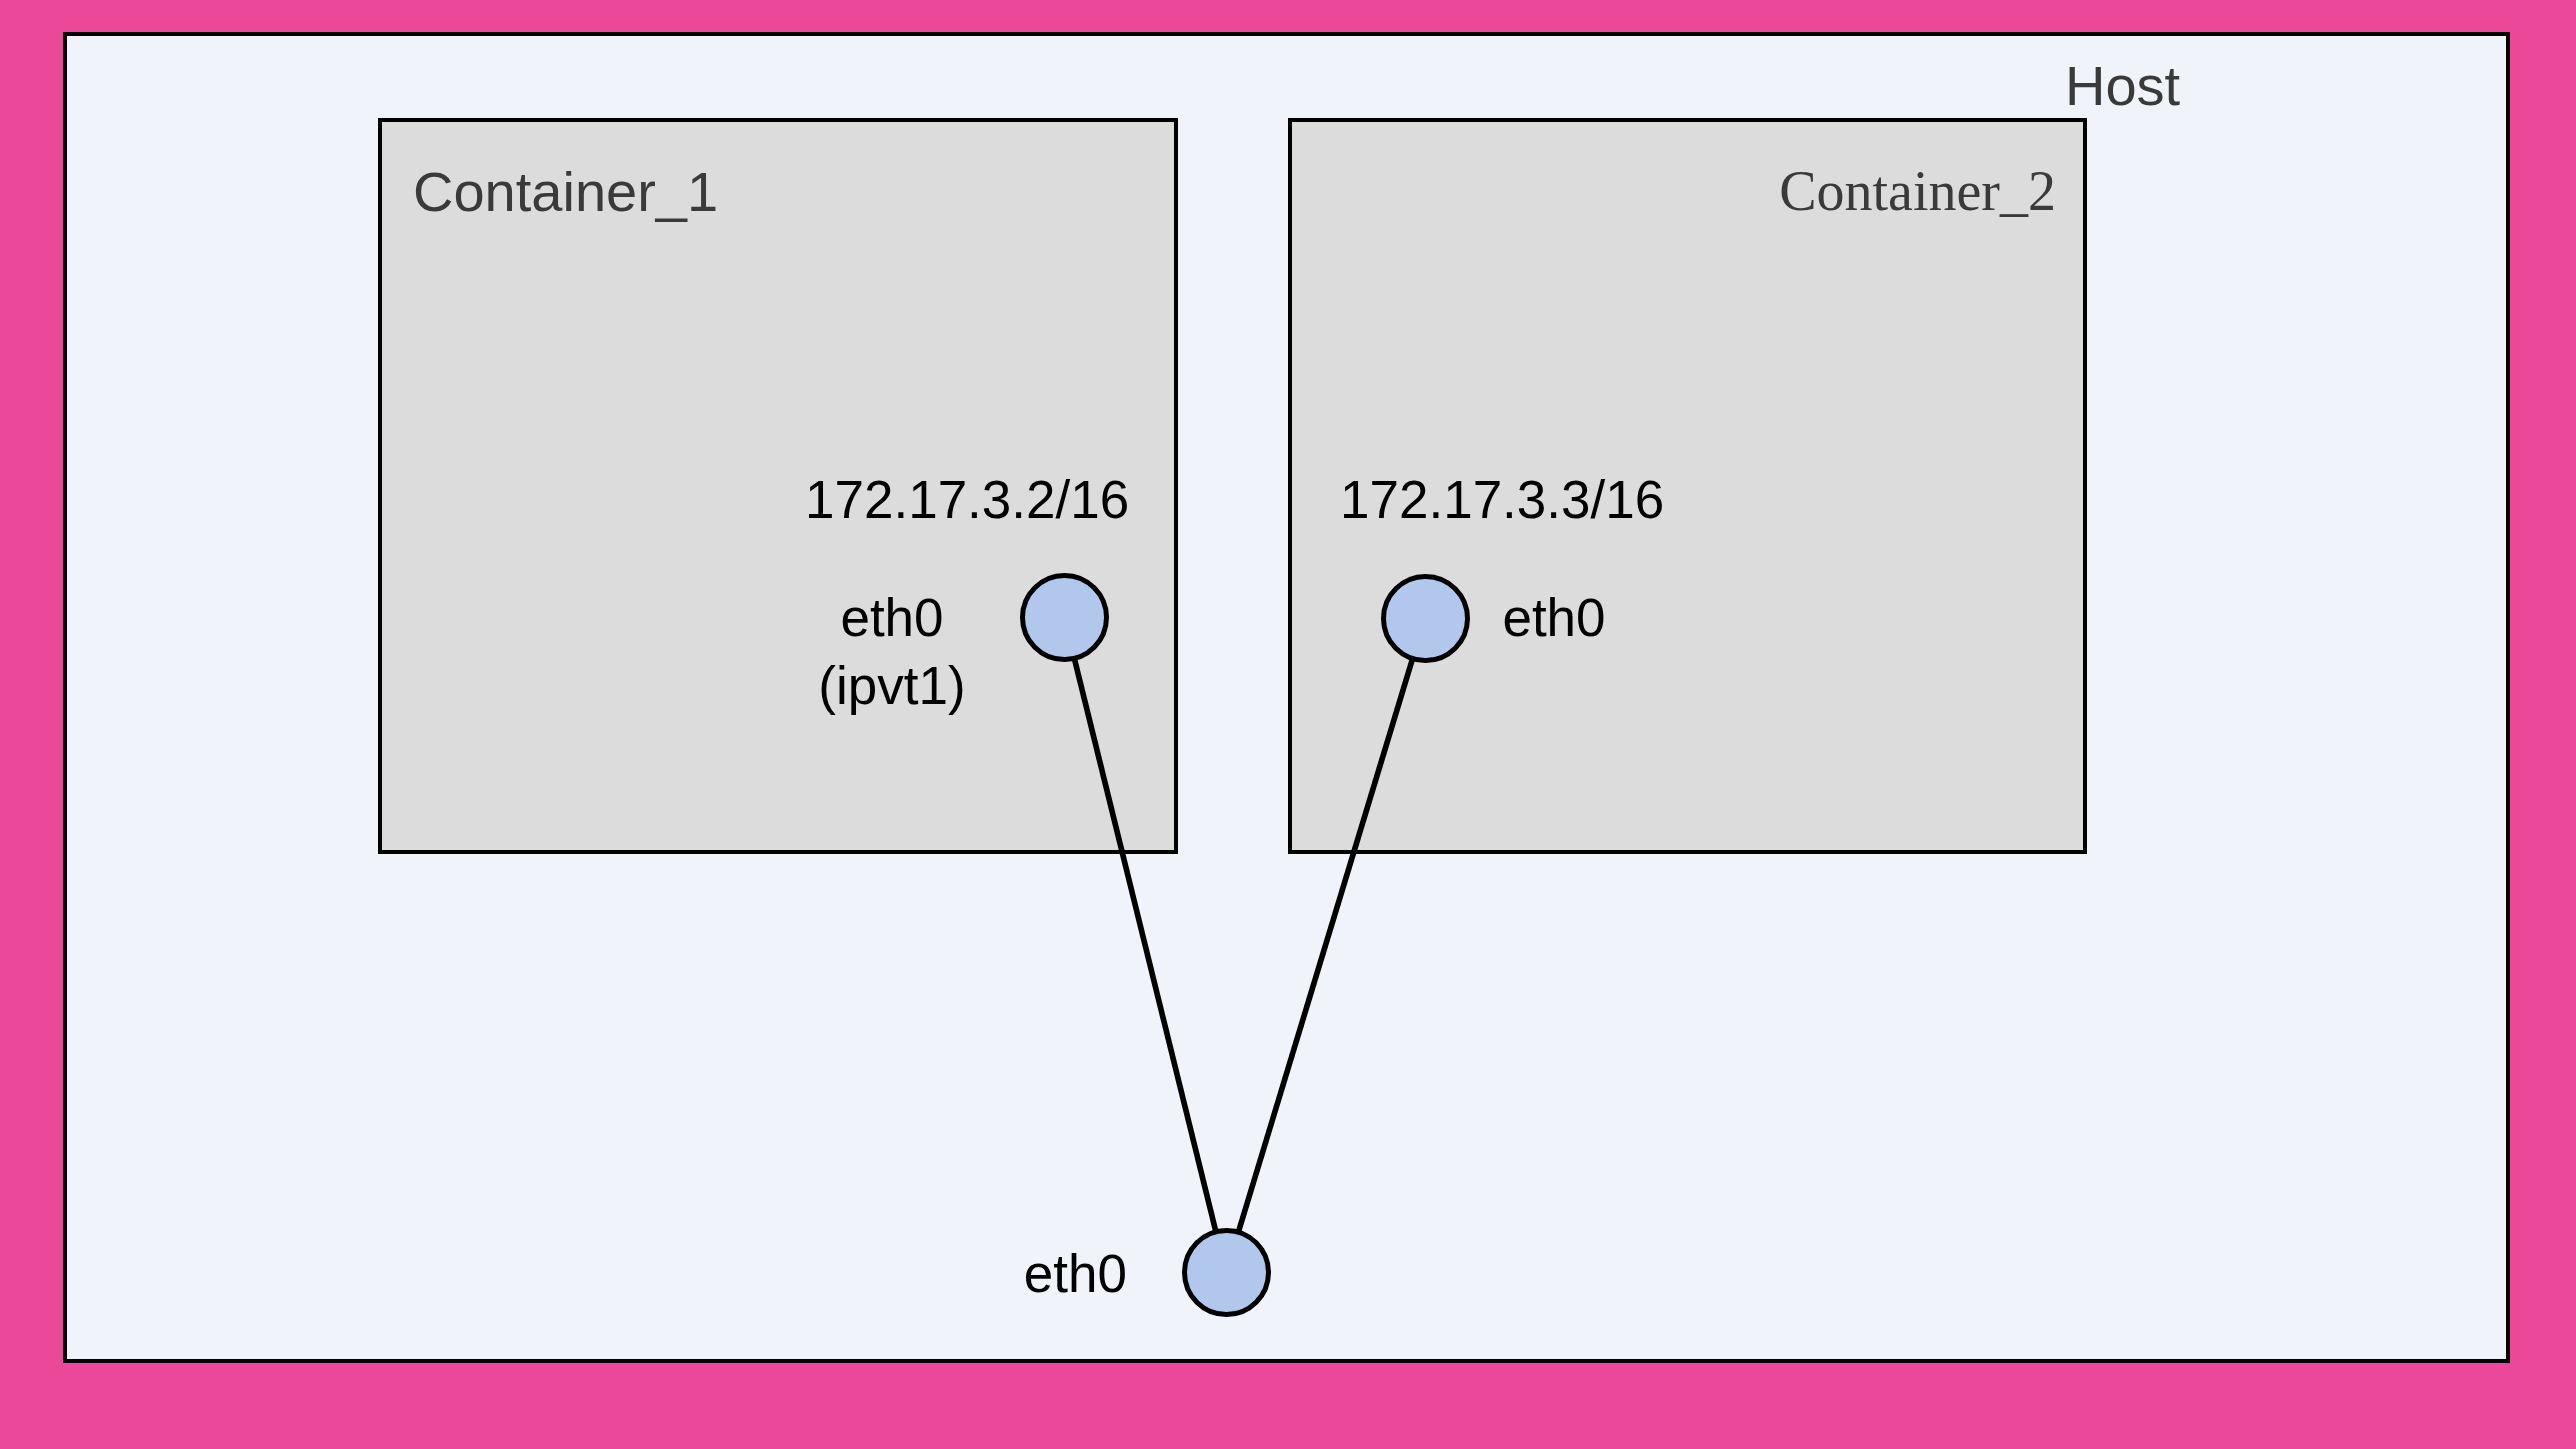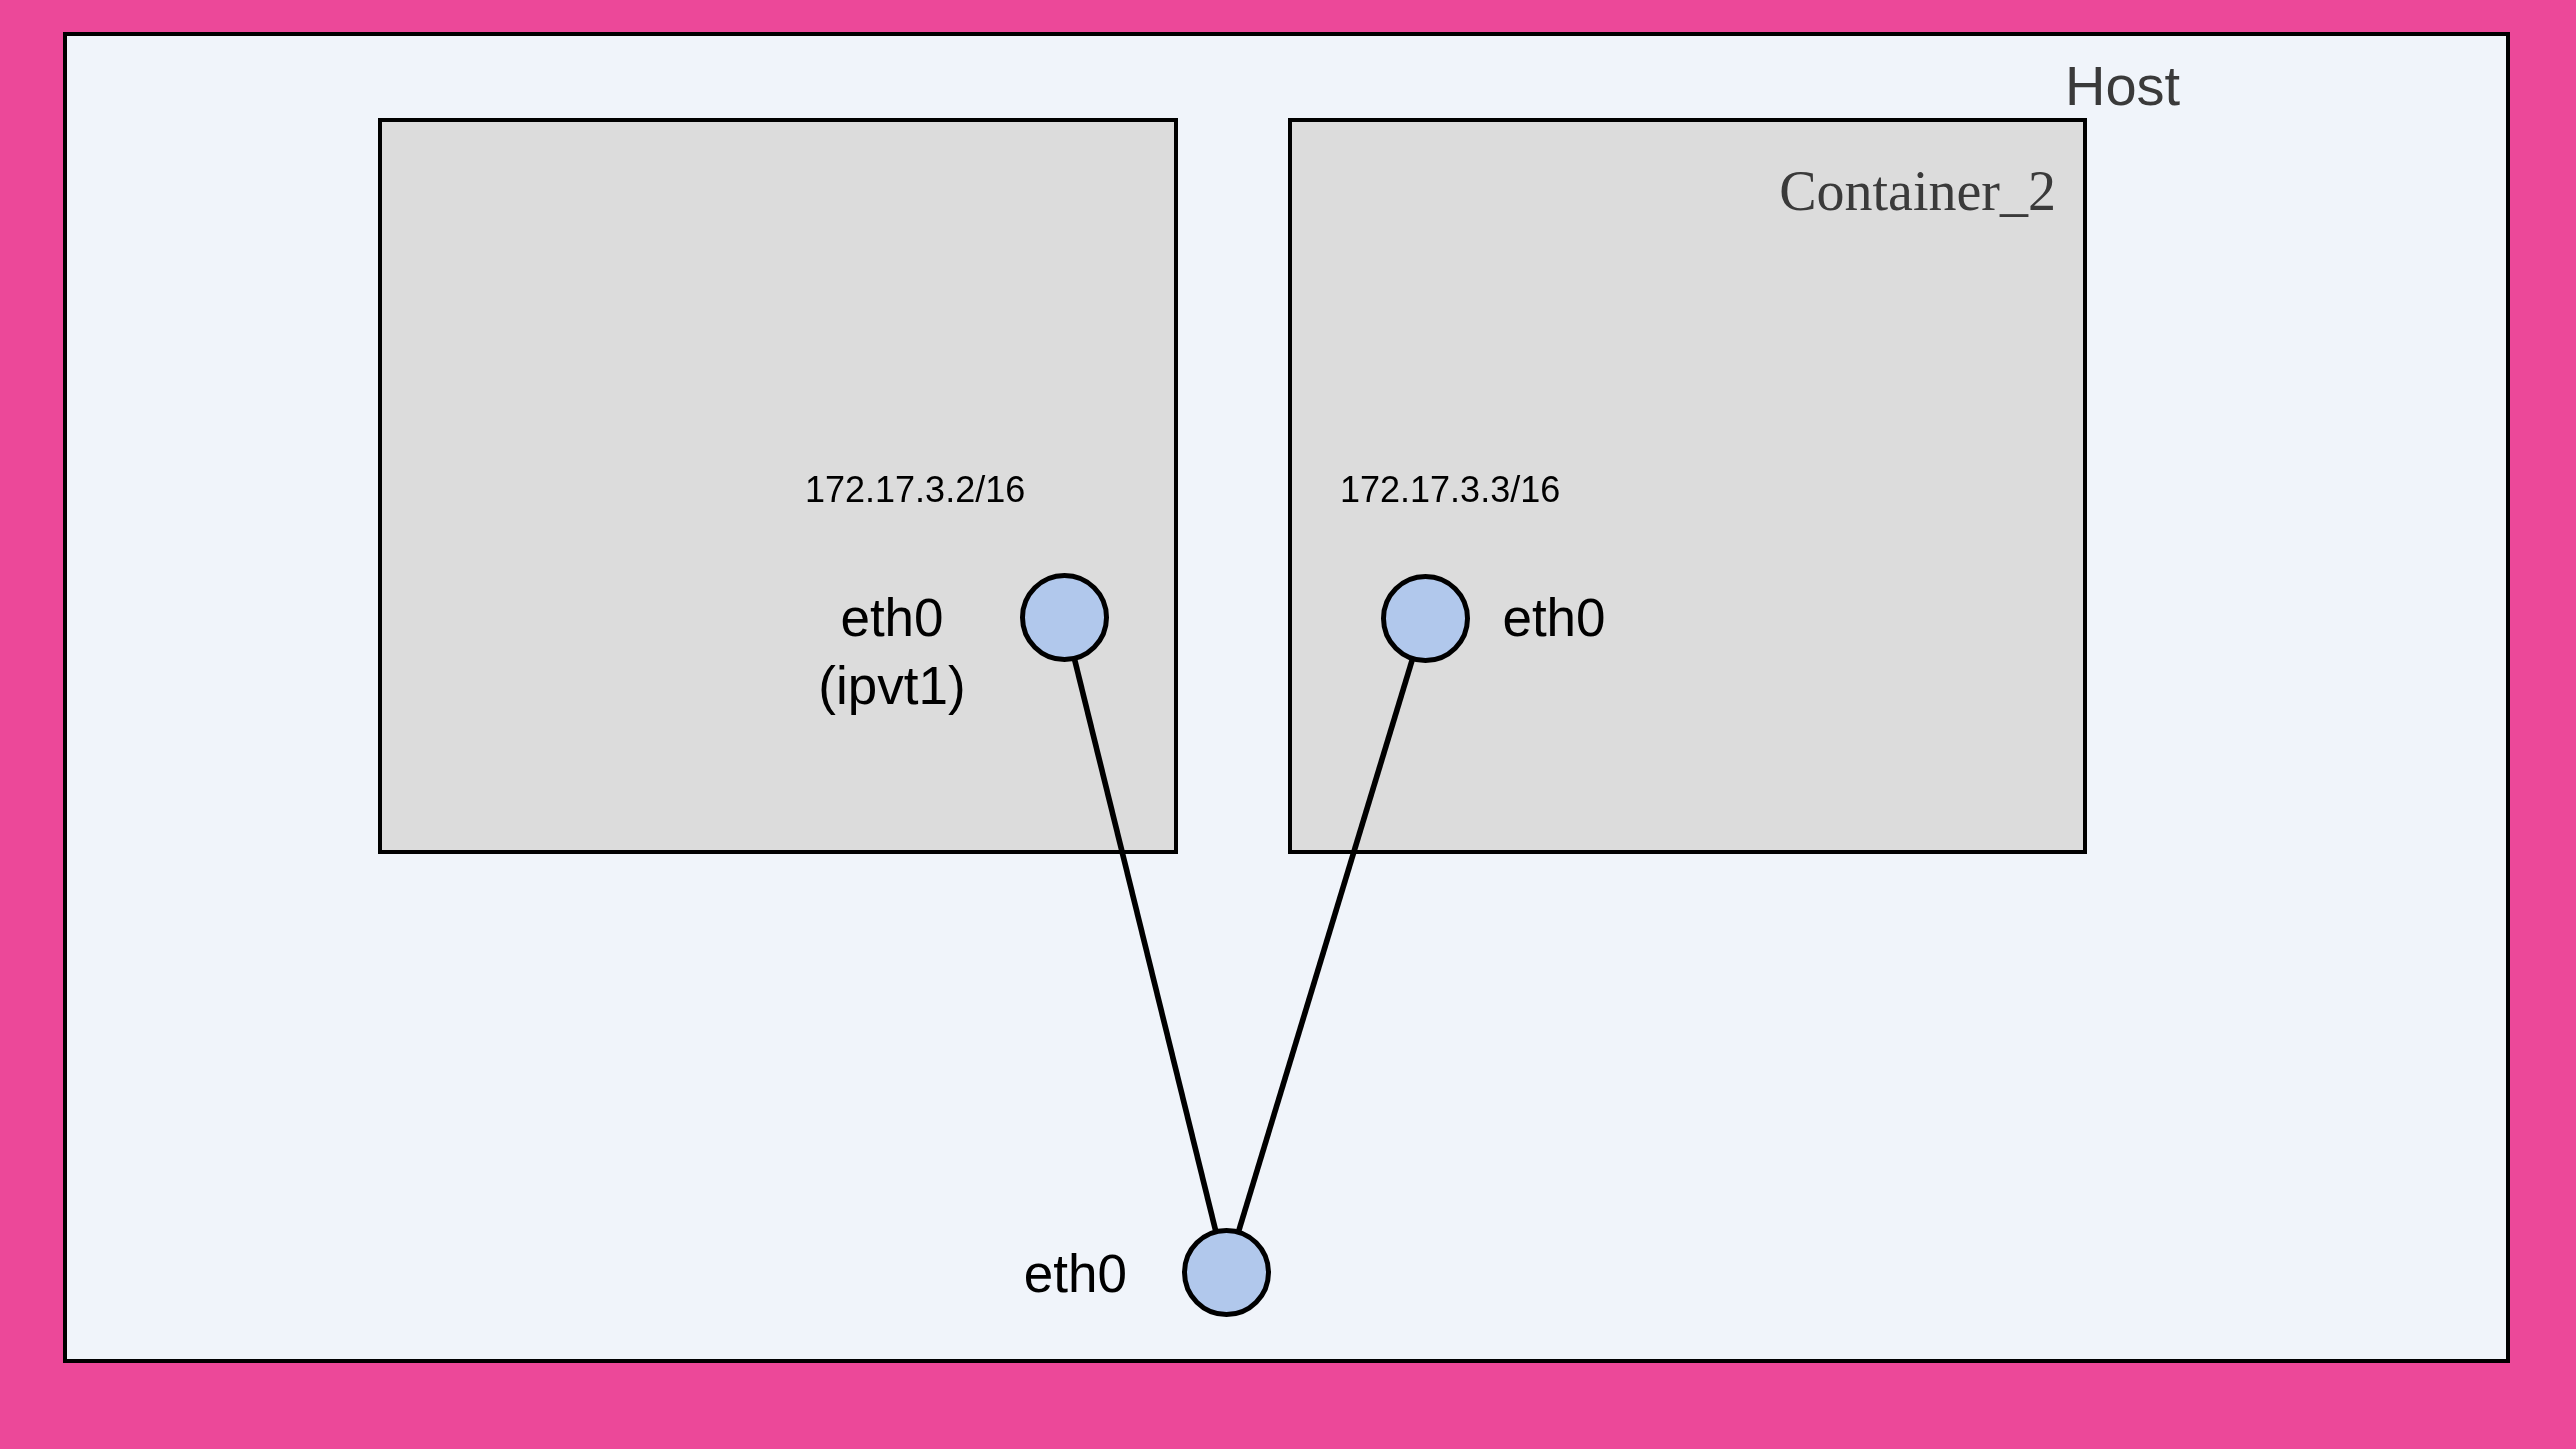--- a/index.html
+++ b/index.html
@@ -53,21 +53,21 @@
     color: var(--title-text);
     white-space: nowrap;
   }
   .container-1-label { left: 413px; text-align: left; }
   .container-2-label { left: 1670px; text-align: right; font-family: Liberation Serif, serif; }
   .ip-label {
     position: absolute;
     top: 469px;
     width: 322px;
     text-align: left;
-    font-size: 36px;
+    font-size: 53px;
     color: var(--body-text);
     white-space: nowrap;
   }
   .ip-1 { left: 805px; }
   .ip-2 { left: 1340px; }
   .iface-label {
     position: absolute;
     top: 584px;
     width: 242px;
     text-align: center;
@@ -107,20 +107,21 @@
 
 <div class="canvas">
 
   <div class="host-box"></div>
 
   <div class="host-label">Host</div>
 
   <div class="container-box container-1"></div>
   <div class="container-box container-2"></div>
 
+  <div class="container-label container-1-label">Container_1</div>
   <div class="container-label container-2-label">Container_2</div>
 
   <div class="ip-label ip-1">172.17.3.2/16</div>
   <div class="ip-label ip-2">172.17.3.3/16</div>
 
   <div class="iface-label iface-1">
     <div>eth0</div>
     <div>(ipvt1)</div>
   </div>
 

